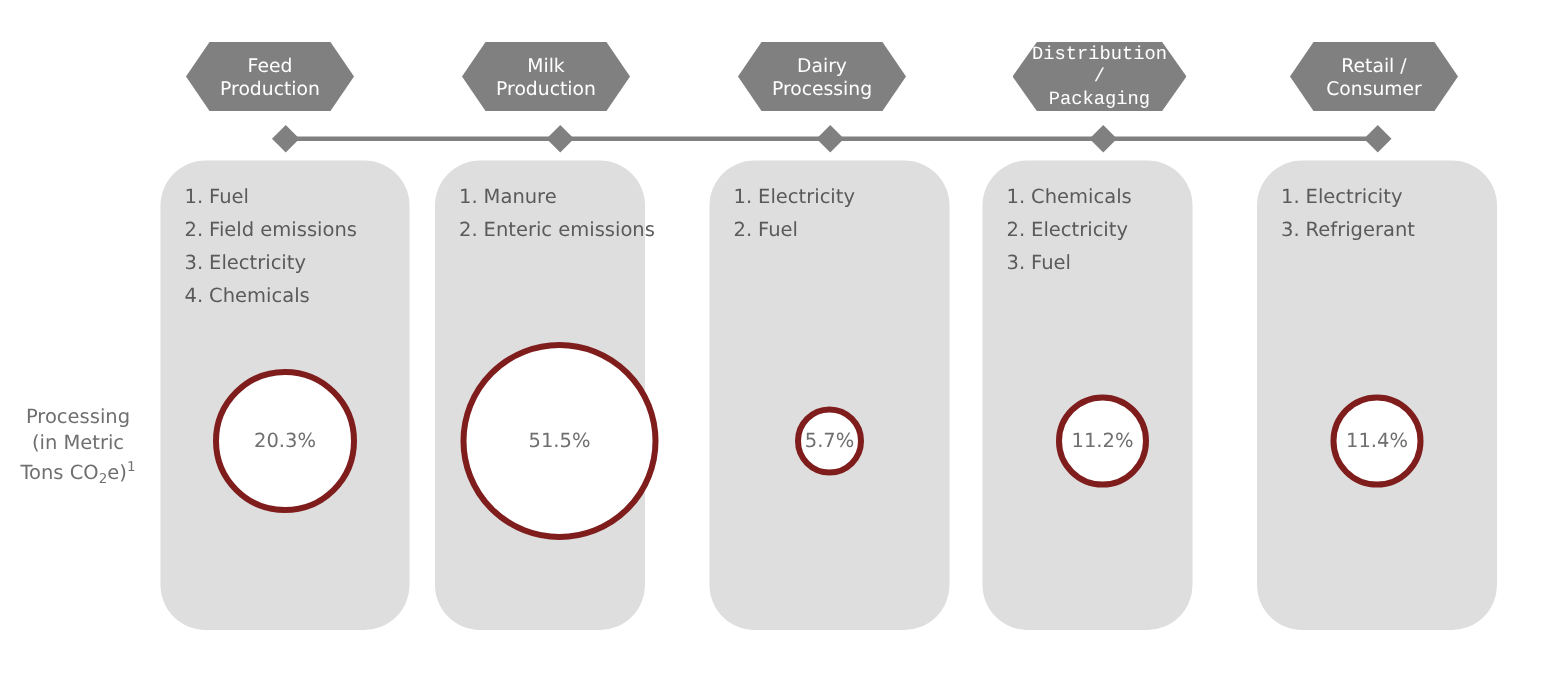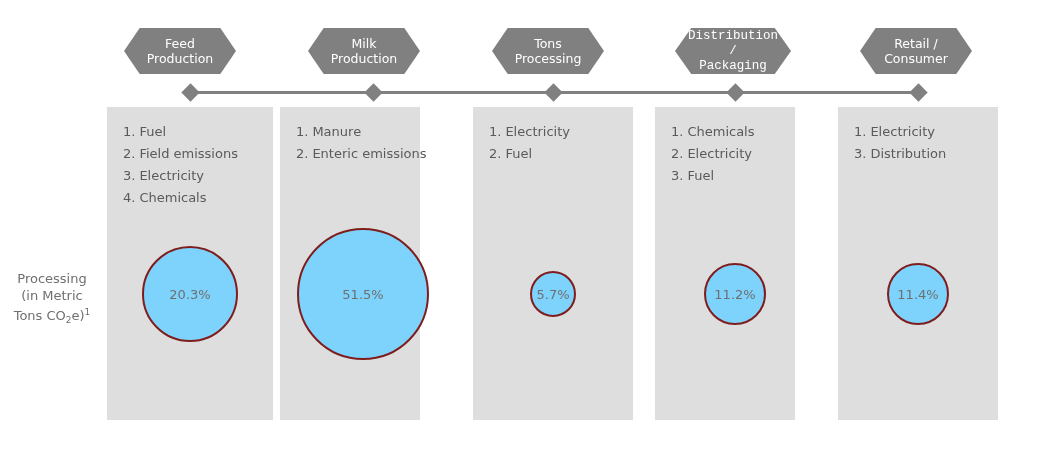--- a/index.html
+++ b/index.html
@@ -76,20 +76,21 @@
     top: 86px;
     transform: rotate(45deg);
   }
 
   
   .column {
     position: absolute;
     top: 107px;
     height: 313px;
     background: #dedede;
+    border-radius: 30px;
   }
 
   .param-list {
     position: absolute;
     top: 14px;
     left: 16px;
     right: 8px;
     margin: 0;
     padding: 0;
     list-style: none;
@@ -98,23 +99,23 @@
     font-size: 13px;
     line-height: 22px;
     color: #5a5a5a;
     white-space: nowrap;
   }
   .param-num { margin-right: 4px; }
 
   
   .bubble {
     position: absolute;
-    border: 2px solid #7f1d1d;
+    border: 4px solid #7f1d1d;
     border-radius: 50%;
-    background: #7dd3fc;
+    background: #ffffff;
     box-sizing: border-box;
     display: flex;
     align-items: center;
     justify-content: center;
   }
   .bubble-value {
     font-size: 13px;
     color: #6f6f6f;
     white-space: nowrap;
   }
@@ -148,31 +149,31 @@
         </ul>
         <div class="bubble" style="width: 96px; height: 96px; left: 35px; top: 139px;">
           <div class="bubble-value">20.3%</div>
         </div>
       </div>
       <div class="hex" style="left: 308px; width: 112px;">
         <div class="hex-label">Milk
 Production</div>
       </div>
       <div class="rail-node" style="left: 366.5px;"></div>
-      <div class="column" style="left: 280px; width: 140px;">
+      <div class="column" style="left: 290px; width: 140px;">
         <ul class="param-list">
           <li class="param-item"><span class="param-num">1.</span><span>Manure</span></li>
           <li class="param-item"><span class="param-num">2.</span><span>Enteric emissions</span></li>
         </ul>
         <div class="bubble" style="width: 132px; height: 132px; left: 17px; top: 121px;">
           <div class="bubble-value">51.5%</div>
         </div>
       </div>
       <div class="hex" style="left: 492px; width: 112px;">
-        <div class="hex-label">Tons
+        <div class="hex-label">Dairy
 Processing</div>
       </div>
       <div class="rail-node" style="left: 546.5px;"></div>
       <div class="column" style="left: 473px; width: 160px;">
         <ul class="param-list">
           <li class="param-item"><span class="param-num">1.</span><span>Electricity</span></li>
           <li class="param-item"><span class="param-num">2.</span><span>Fuel</span></li>
         </ul>
         <div class="bubble" style="width: 46px; height: 46px; left: 57px; top: 164px;">
           <div class="bubble-value">5.7%</div>
@@ -194,21 +195,21 @@
         </div>
       </div>
       <div class="hex" style="left: 860px; width: 112px;">
         <div class="hex-label">Retail /
 Consumer</div>
       </div>
       <div class="rail-node" style="left: 911.5px;"></div>
       <div class="column" style="left: 838px; width: 160px;">
         <ul class="param-list">
           <li class="param-item"><span class="param-num">1.</span><span>Electricity</span></li>
-          <li class="param-item"><span class="param-num">3.</span><span>Distribution</span></li>
+          <li class="param-item"><span class="param-num">3.</span><span>Refrigerant</span></li>
         </ul>
         <div class="bubble" style="width: 62px; height: 62px; left: 49px; top: 156px;">
           <div class="bubble-value">11.4%</div>
         </div>
       </div>
     </div>
 
 </div>
 
 </body></html>

